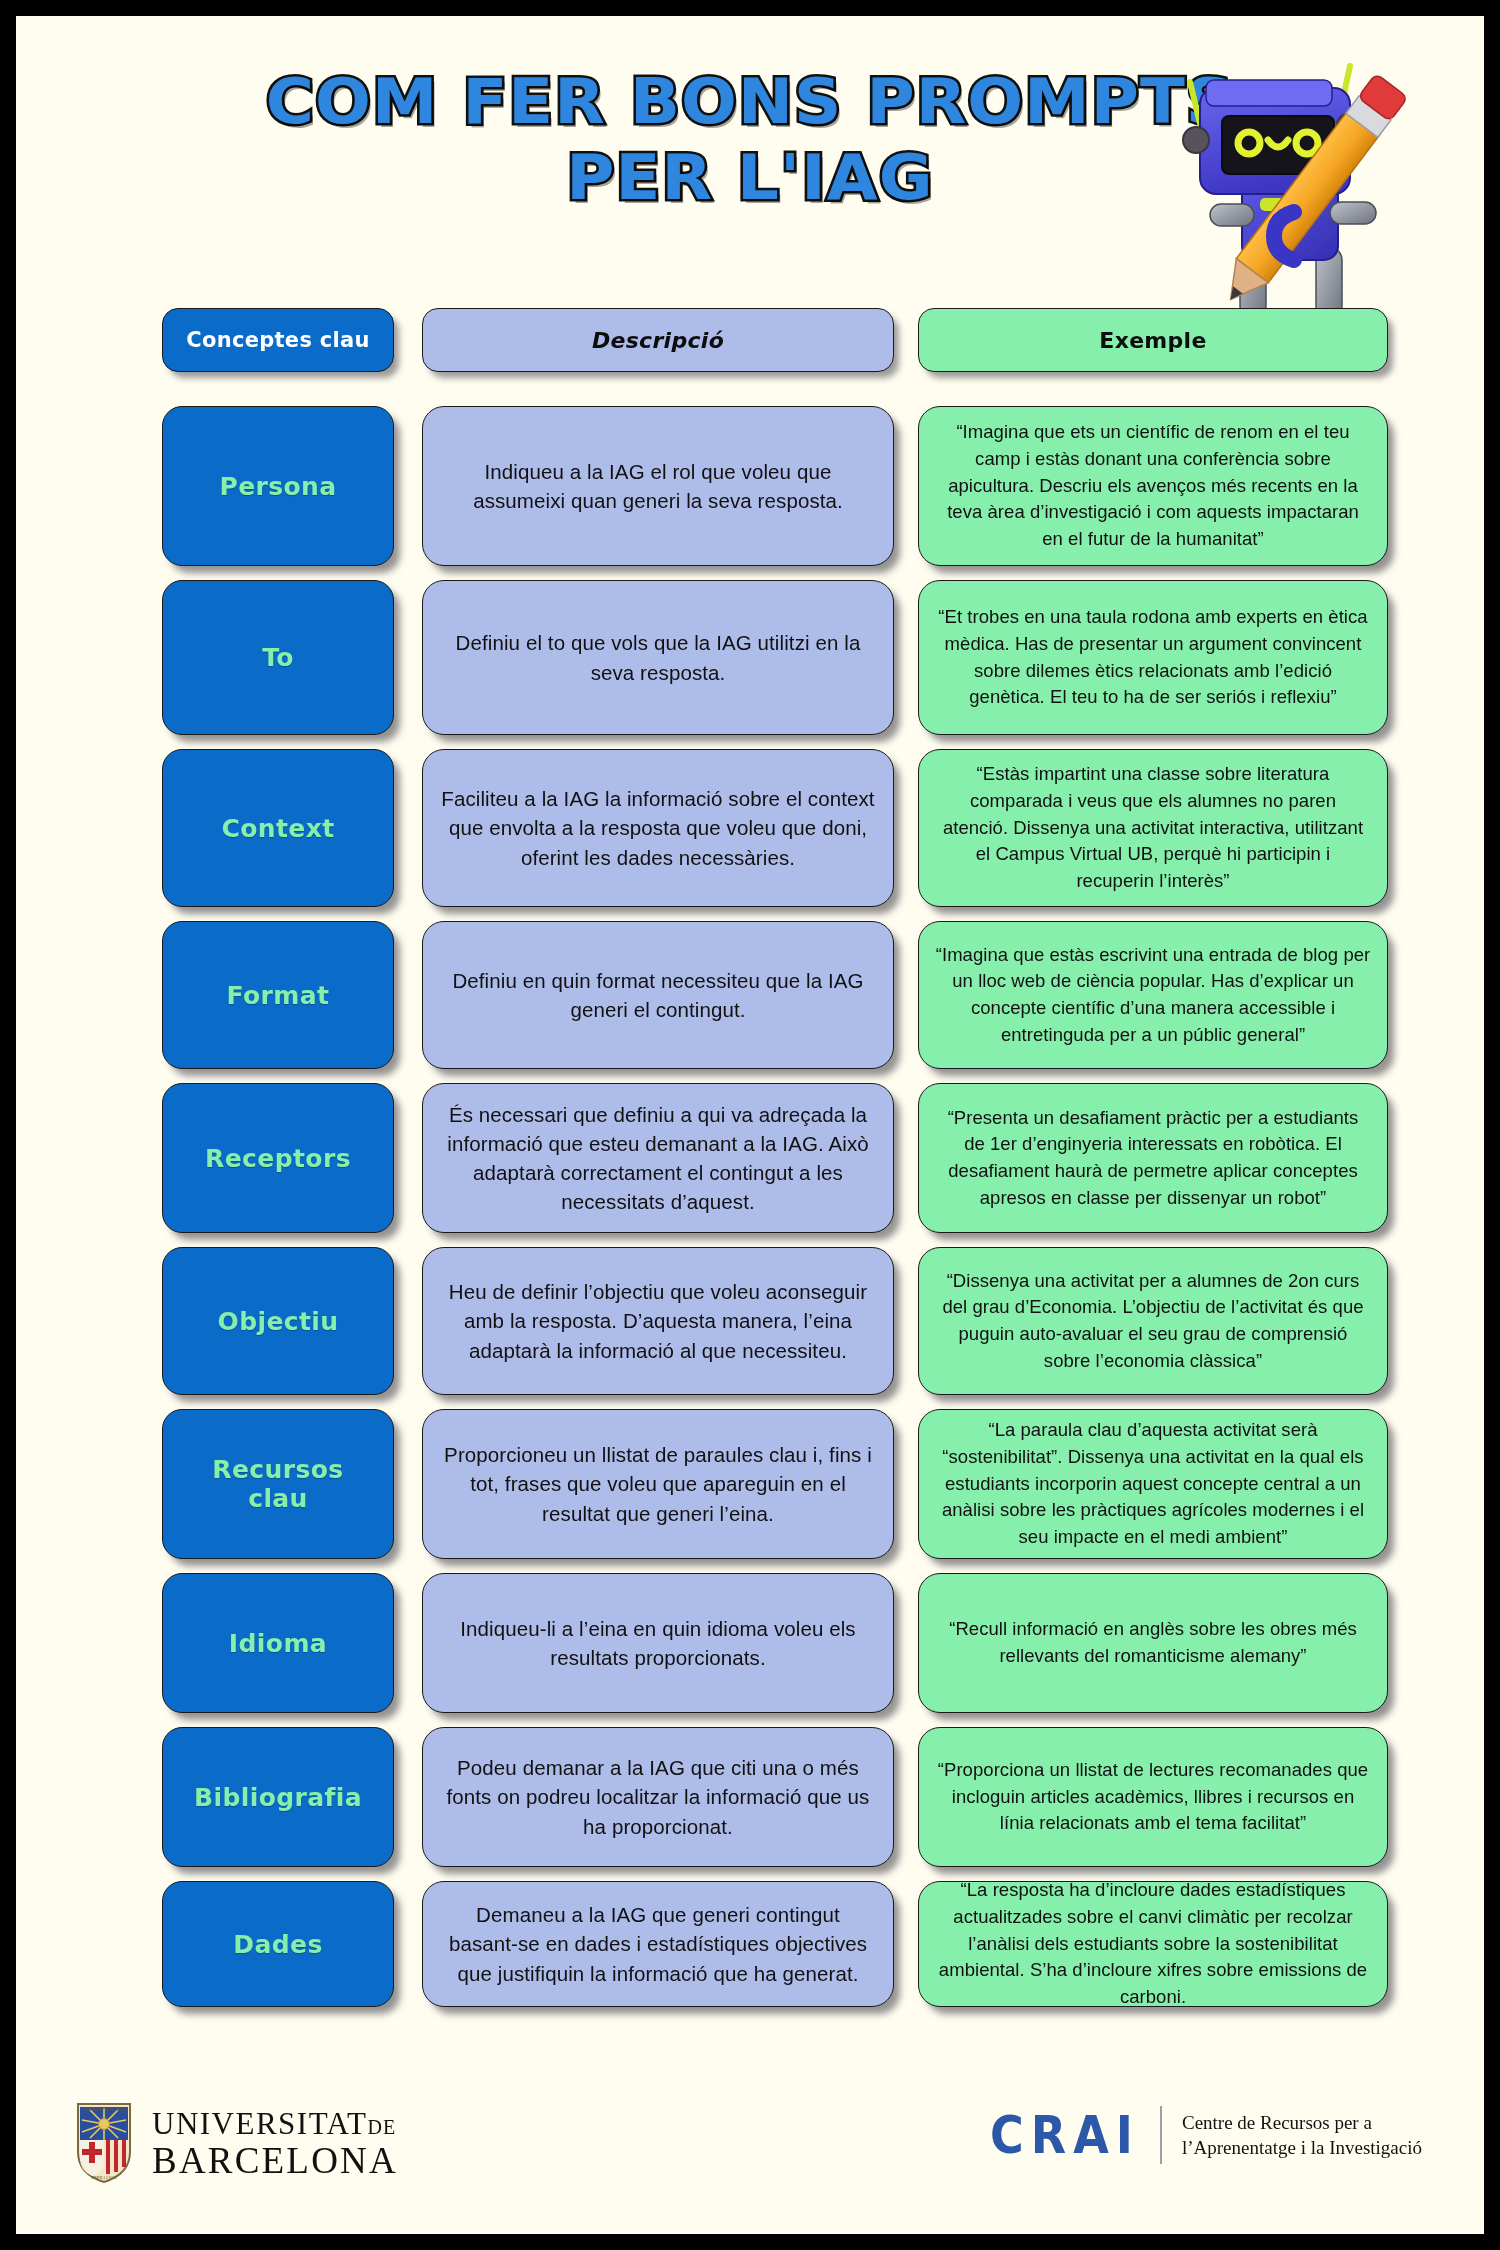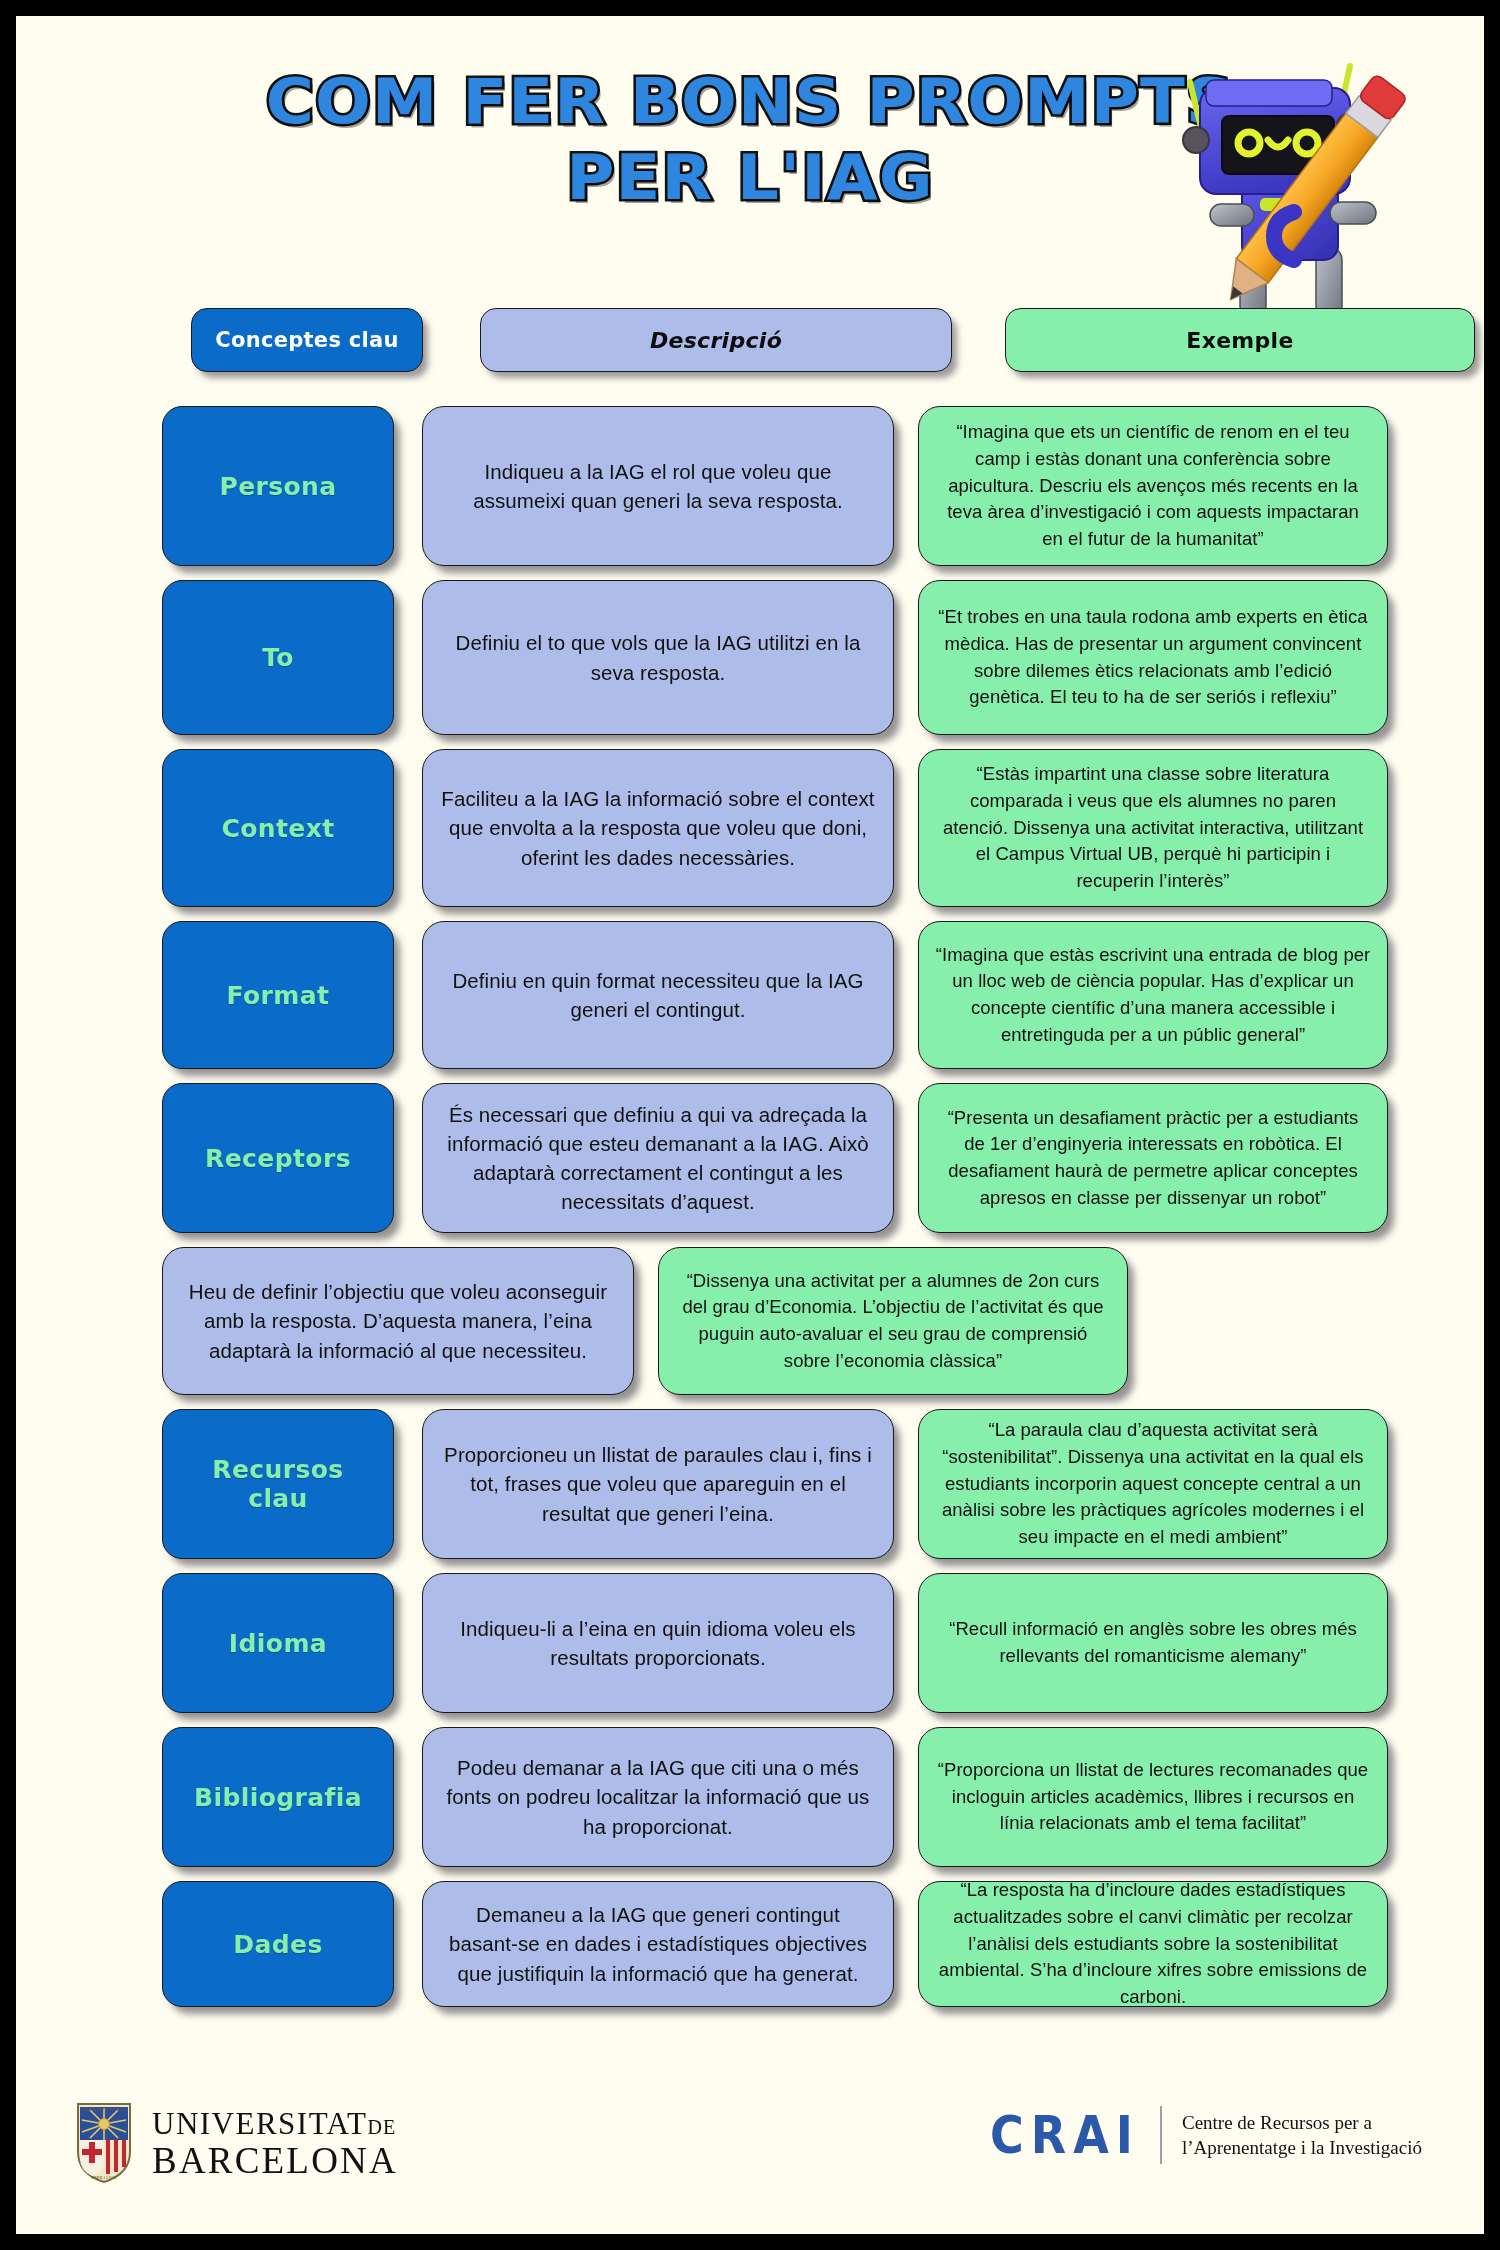--- a/index.html
+++ b/index.html
@@ -52,21 +52,21 @@
     border-radius:22px;
     display:flex;align-items:center;justify-content:center;
     text-align:center;
     box-shadow:7px 8px 7px -1px rgba(60,60,70,.55);
     padding:10px 16px;
   }
   .c-concept{width:232px;background:#0B6BC8;margin-right:28px;border-radius:20px;}
   .c-desc{width:472px;background:#AEBCEA;margin-right:24px;}
   .c-exam{width:470px;background:#86efac;}
 
-  .row.header .cell{box-shadow:6px 7px 6px -1px rgba(60,60,70,.5);margin-left:29px;}
+  .row.header .cell{box-shadow:6px 7px 6px -1px rgba(60,60,70,.5);}
   .row.header .c-concept{height:64px;border-radius:16px;}
   .row.header .c-desc{height:64px;border-radius:16px;font-style:italic;}
   .row.header .c-exam{height:64px;border-radius:16px;}
 
   .hdr-text{
     font-family:"DejaVu Sans", sans-serif;
     font-weight:bold;font-size:22px;color:#0d0d0d;letter-spacing:.3px;
   }
   .hdr-text.light{color:#ffffff;font-size:21px;}
 
@@ -266,20 +266,23 @@
         </div>
       <div class="cell c-desc">
           <span class="desc-text">És necessari que definiu a qui va adreçada la informació que esteu demanant a la IAG. Això adaptarà correctament el contingut a les necessitats d’aquest.</span>
         </div>
       <div class="cell c-exam">
           <span class="exam-text">“Presenta un desafiament pràctic per a estudiants de 1er d’enginyeria interessats en robòtica. El desafiament haurà de permetre aplicar conceptes apresos en classe per dissenyar un robot”</span>
         </div>
     </div>
 
     <div class="row r5">
+      <div class="cell c-concept">
+          <span class="concept-text">Objectiu</span>
+        </div>
       <div class="cell c-desc">
           <span class="desc-text">Heu de definir l’objectiu que voleu aconseguir amb la resposta. D’aquesta manera, l’eina adaptarà la informació al que necessiteu.</span>
         </div>
       <div class="cell c-exam">
           <span class="exam-text">“Dissenya una activitat per a alumnes de 2on curs del grau d’Economia. L’objectiu de l’activitat és que puguin auto-avaluar el seu grau de comprensió sobre l’economia clàssica”</span>
         </div>
     </div>
 
     <div class="row r6">
       <div class="cell c-concept">

